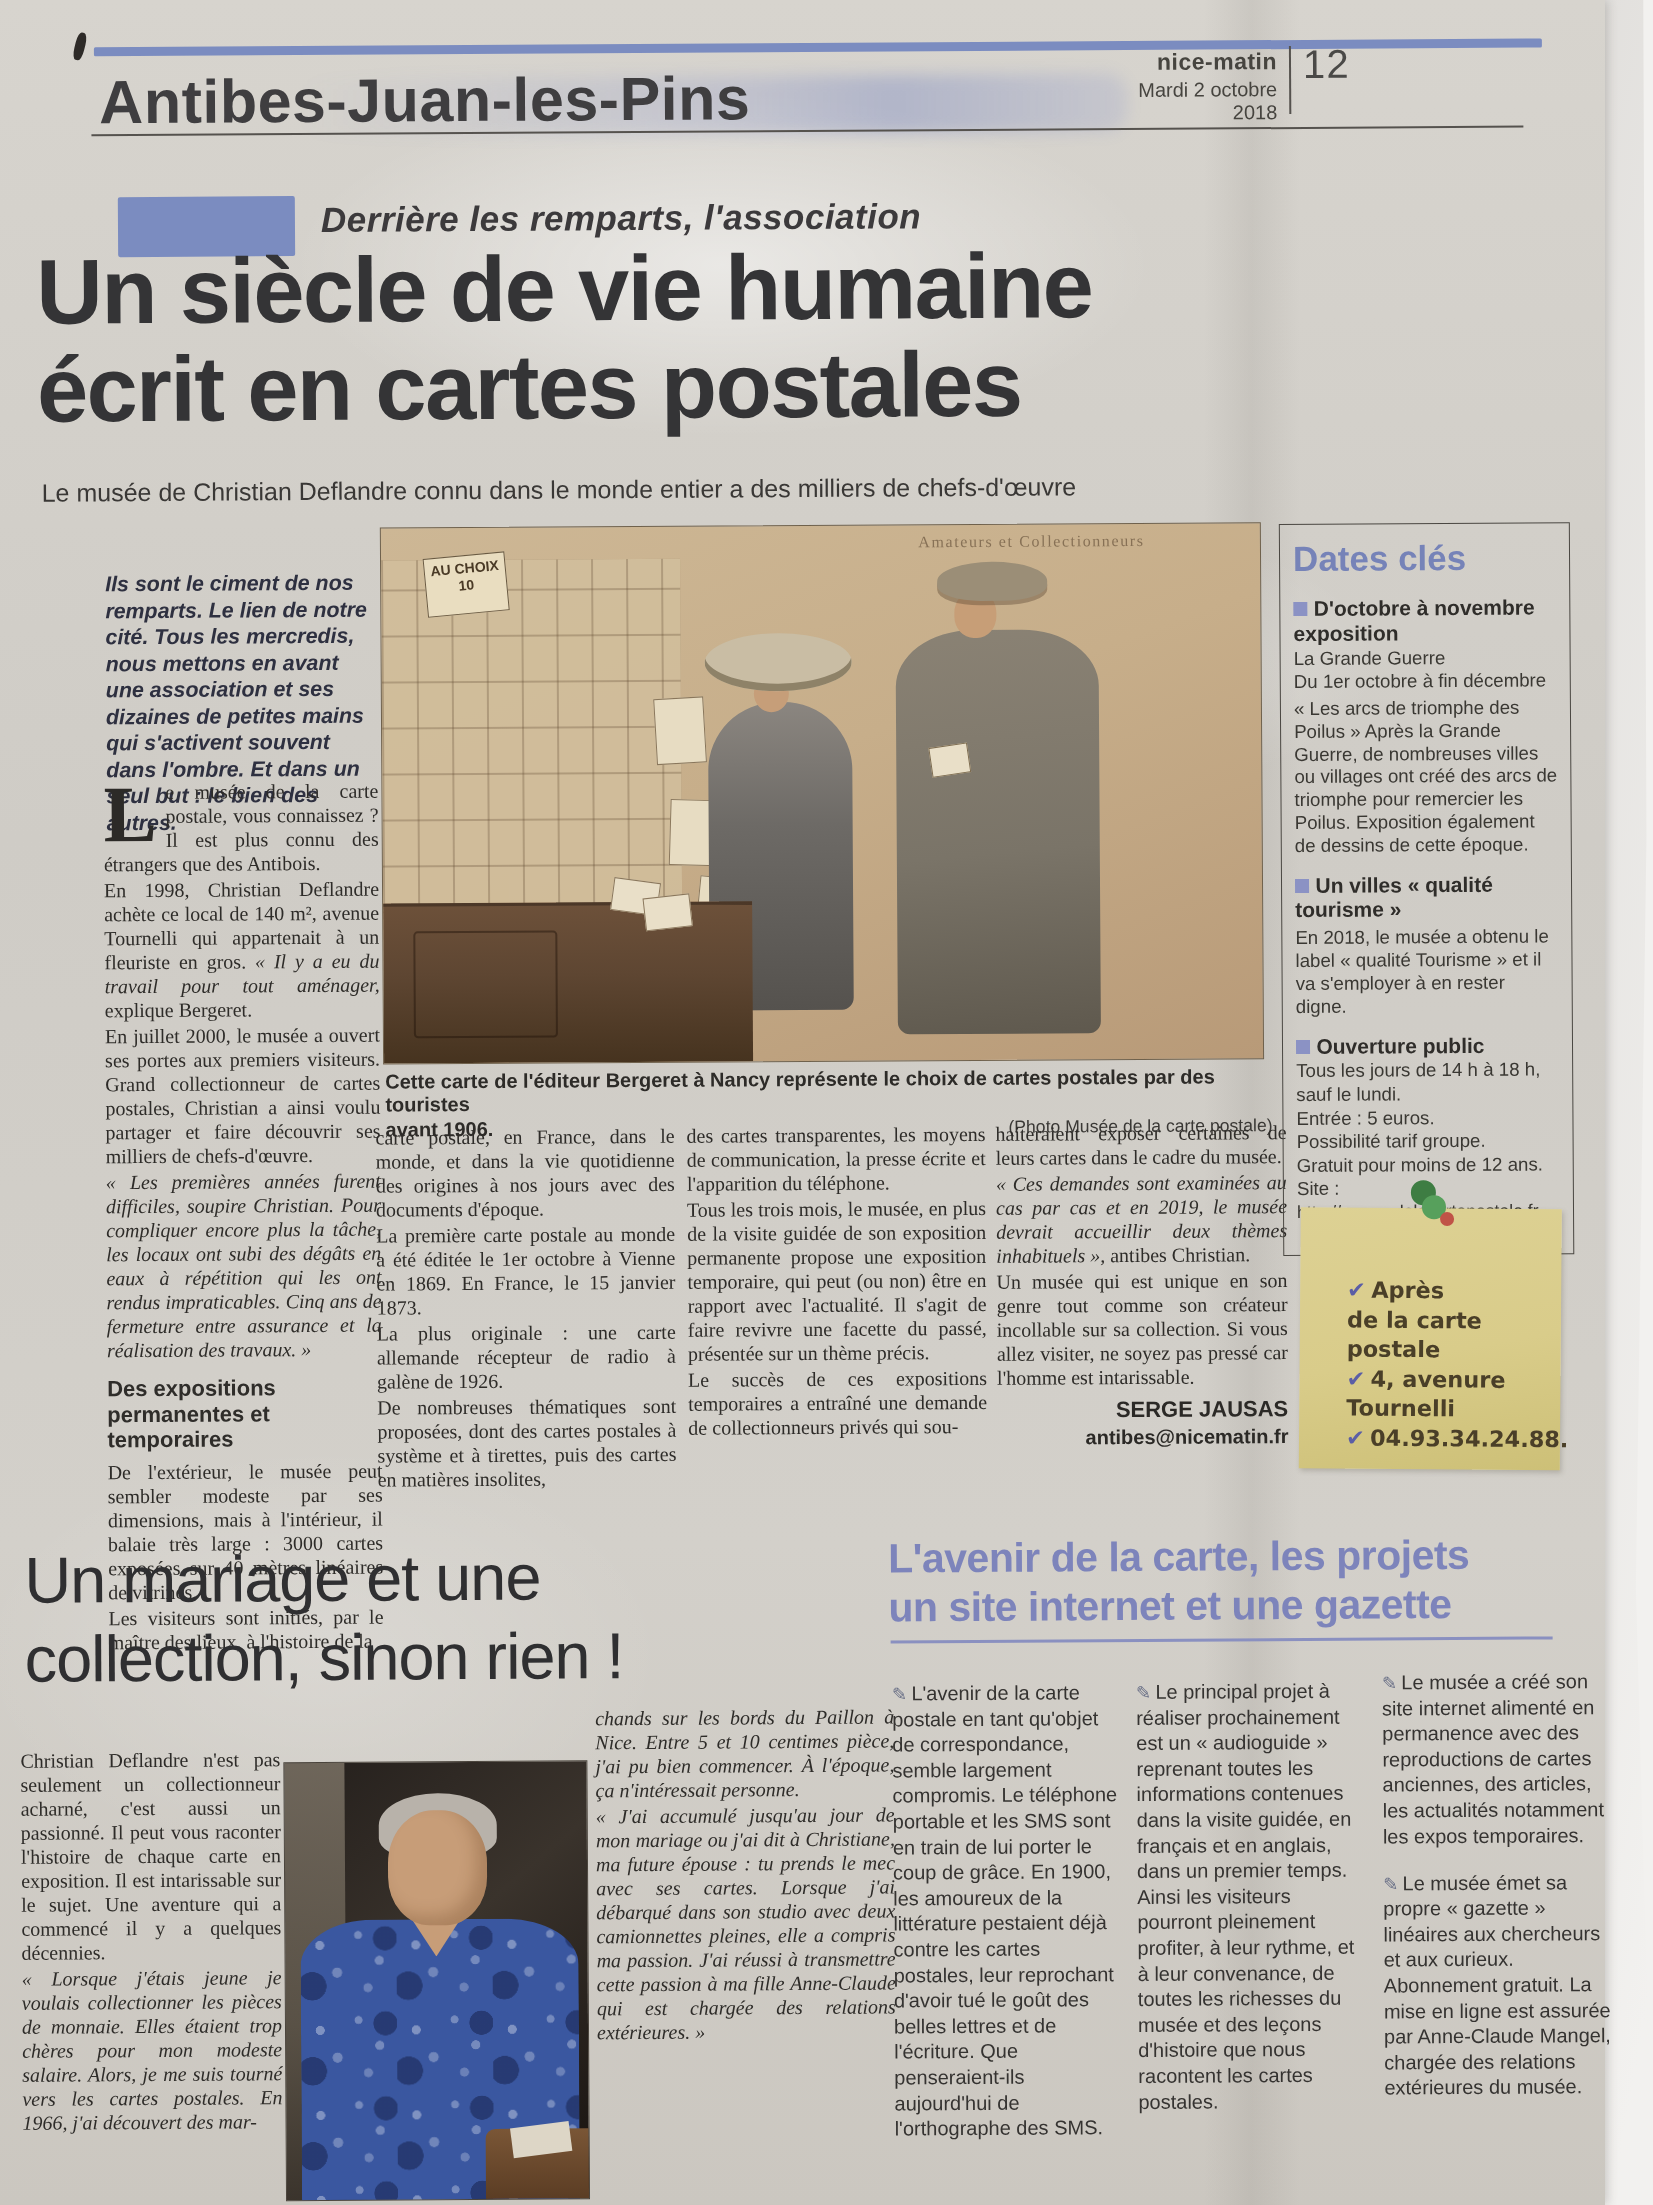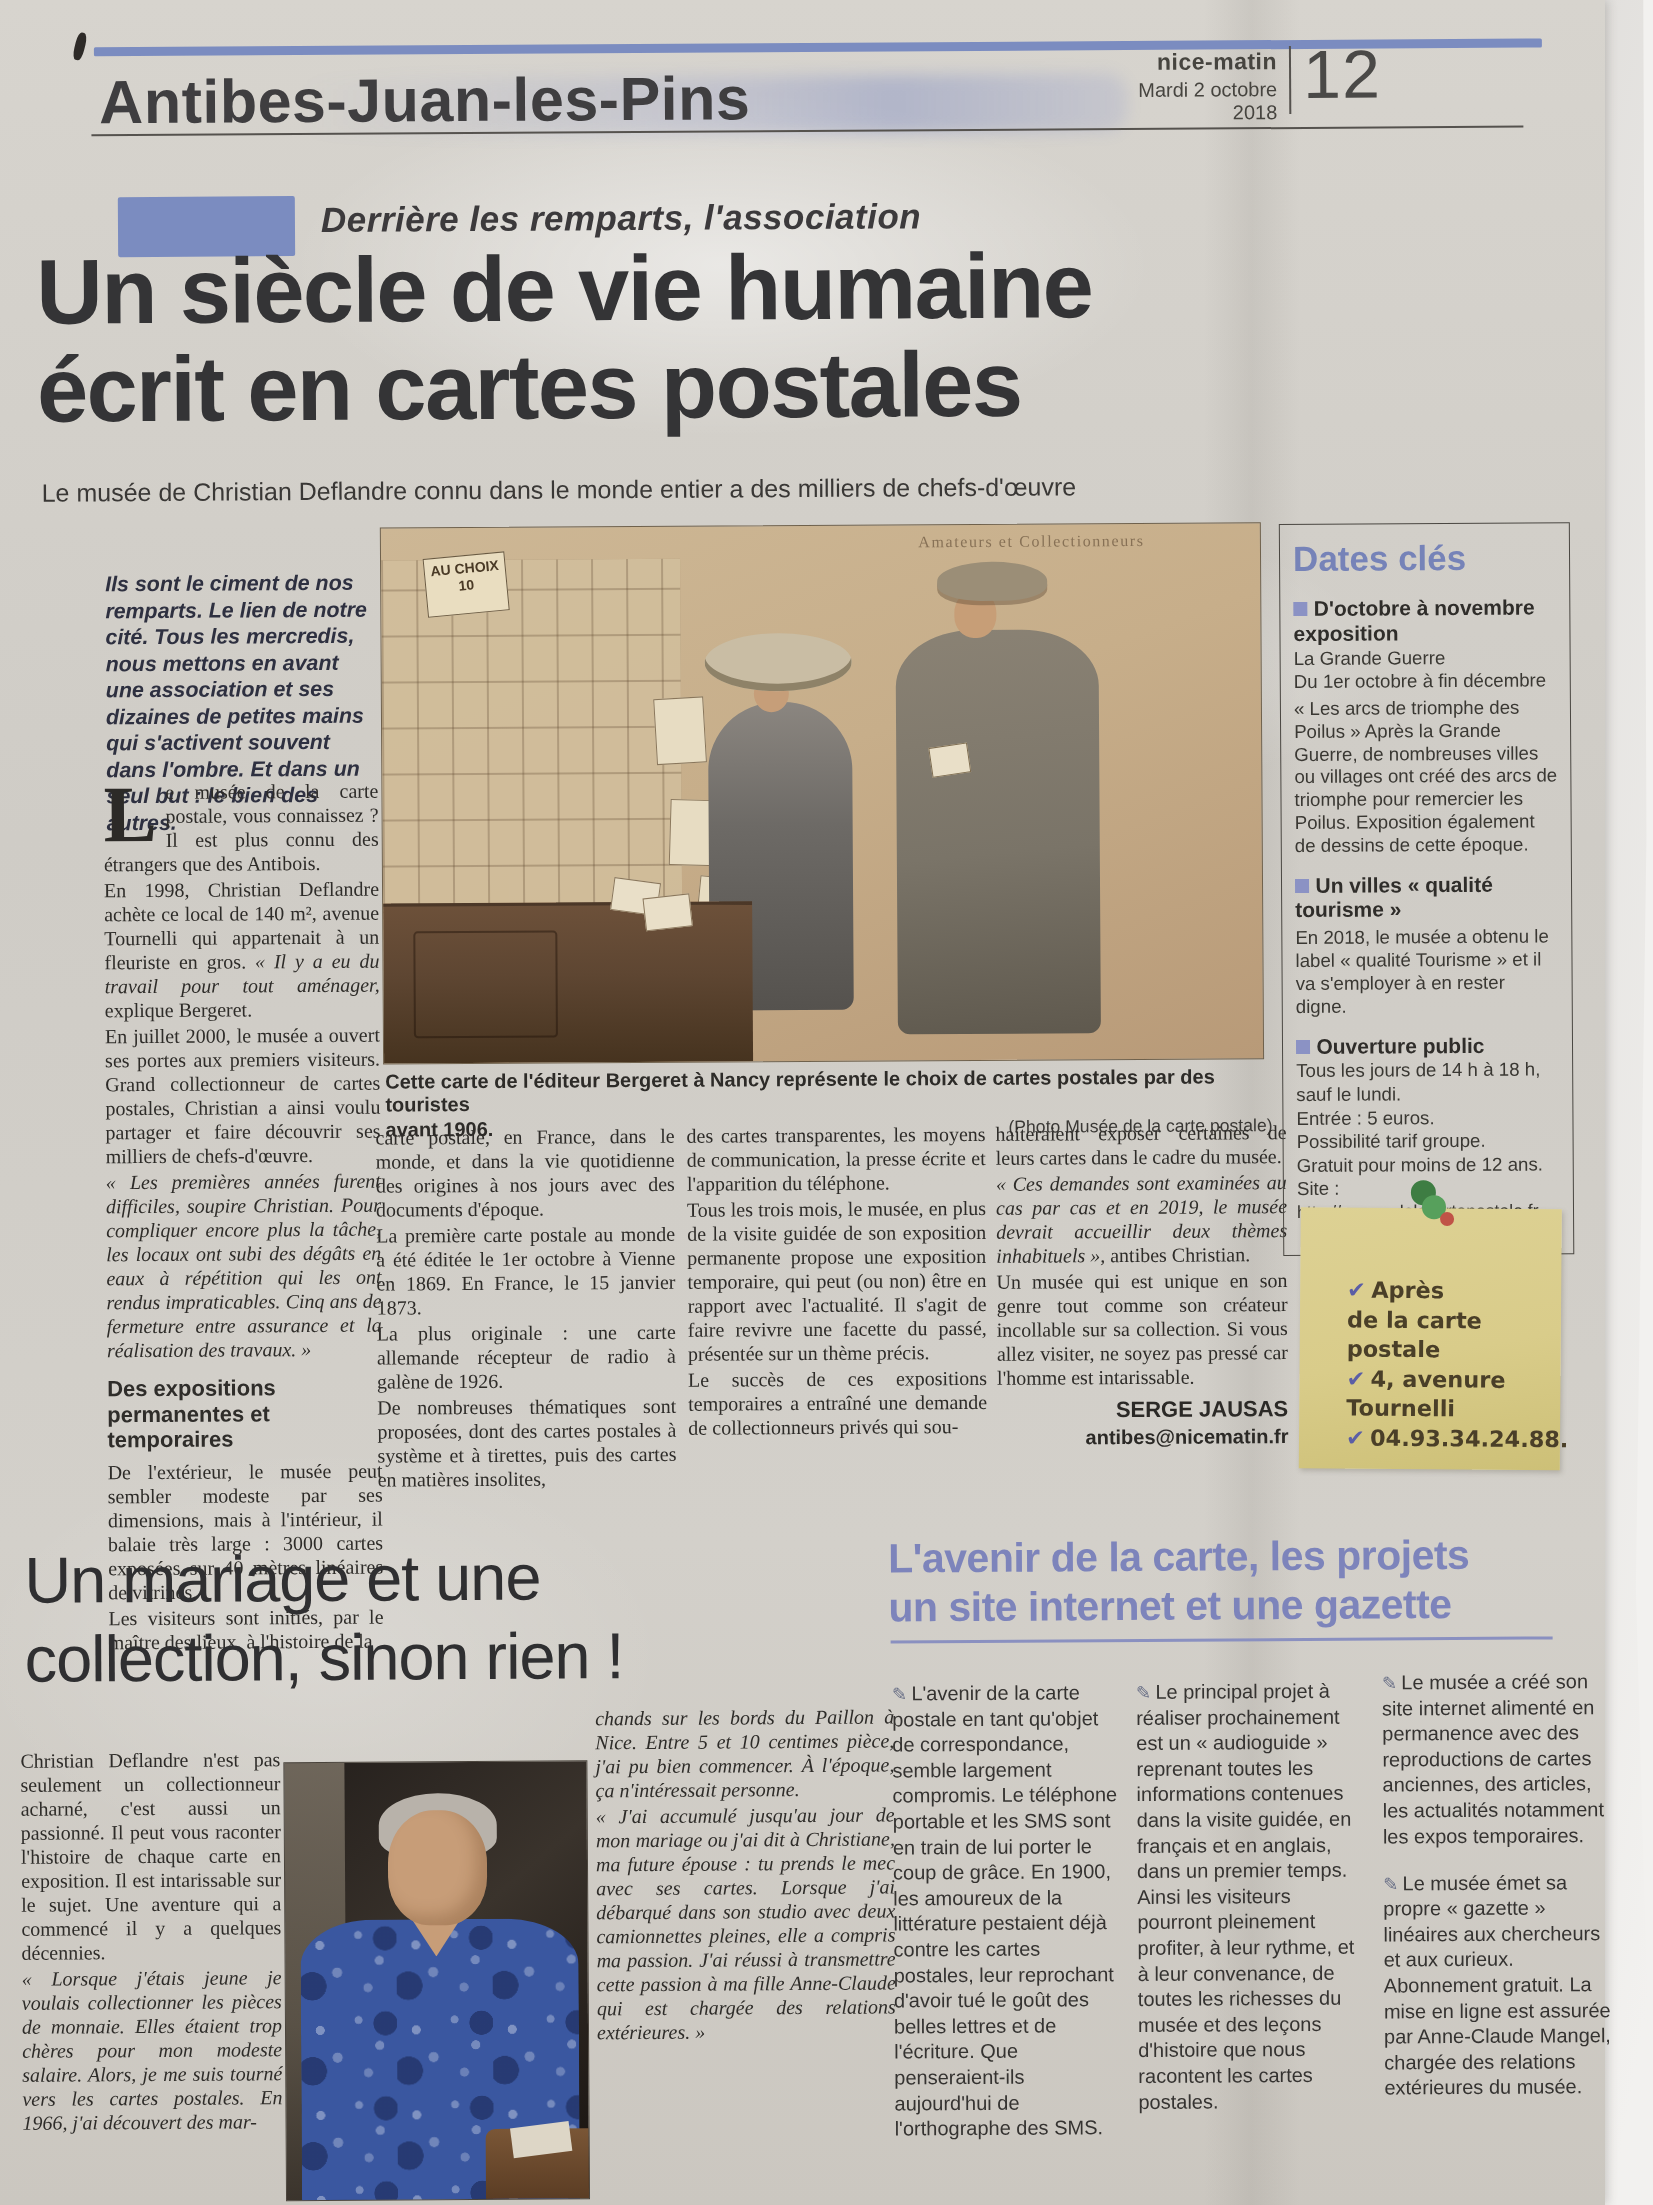--- a/index.html
+++ b/index.html
@@ -21,21 +21,21 @@
   .abs{position:absolute;}
 
   
   .blue-rule{left:99px;top:43px;width:1448px;height:8.5px;background:#7b8cc0;border-radius:1.6px;}
   .section-title{left:104px;top:63px;font-size:61px;font-weight:bold;color:#3f3e40;letter-spacing:0.5px;}
   .header-rule{left:96px;top:130px;width:1432px;height:1.6px;background:#55524e;}
   .brand-block{left:1095px;top:51px;width:187px;text-align:right;color:#46443f;}
   .brand{font-size:23px;font-weight:bold;letter-spacing:0.5px;}
   .issue-date{font-size:20px;margin-top:3.2px;}
   .vline{left:1294px;top:49px;width:1.6px;height:68px;background:#55524e;}
-  .page-number{left:1308px;top:38px;font-size:68px;font-weight:400;color:#4a4947;letter-spacing:1.1px;}
+  .page-number{left:1308px;top:45px;font-size:40px;font-weight:400;color:#4a4947;letter-spacing:1.1px;}
   .bleed{left:299px;top:75px;width:833px;height:59px;
     background:linear-gradient(90deg,transparent,rgba(90,110,200,.35) 55%,rgba(70,95,190,.5) 72%,rgba(90,110,200,.25));
     filter:blur(7.5px);opacity:.5;border-radius:21.4px;}
   .ink-mark{left:80px;top:28px;width:9.6px;height:28px;background:#2e2b28;transform:rotate(14deg);border-radius:40%;}
 
   
   .kicker-box{left:122px;top:193px;width:177px;height:60px;background:#7b8cc0;border-radius:2.1px;}
   .kicker-text{left:325px;top:197px;font-size:35px;font-weight:bold;font-style:italic;color:#3c3a3c;letter-spacing:0.5px;}
   .headline{left:40px;top:239px;width:1282px;font-size:92px;font-weight:bold;color:#343436;
     letter-spacing:-1.6px;line-height:1.06;}

